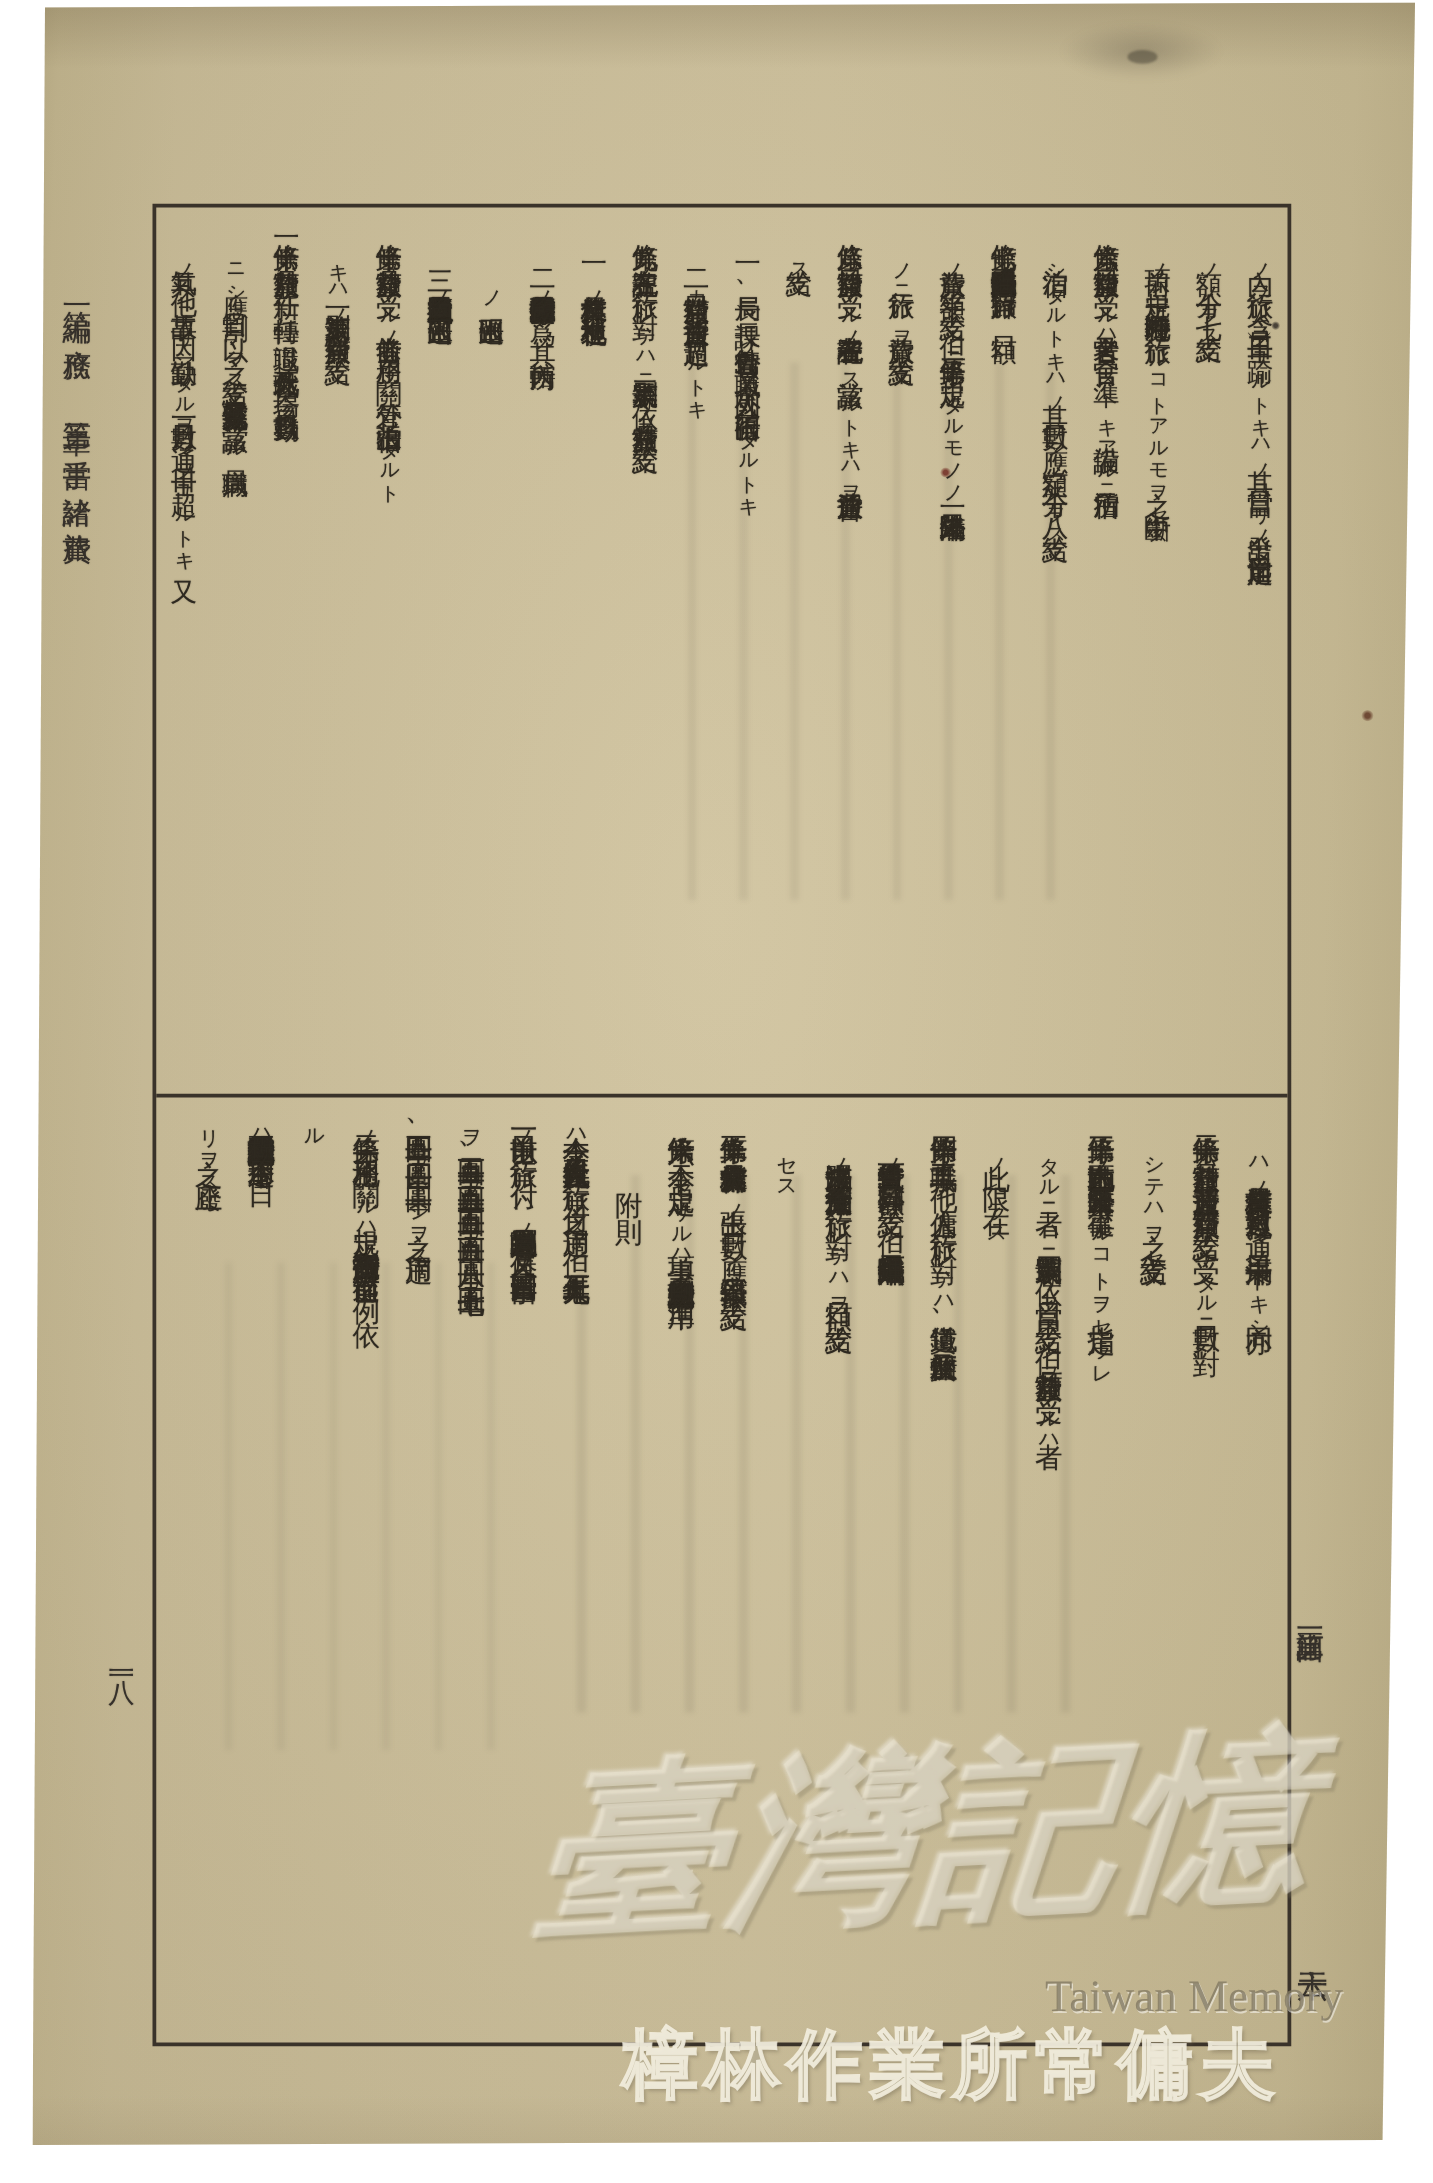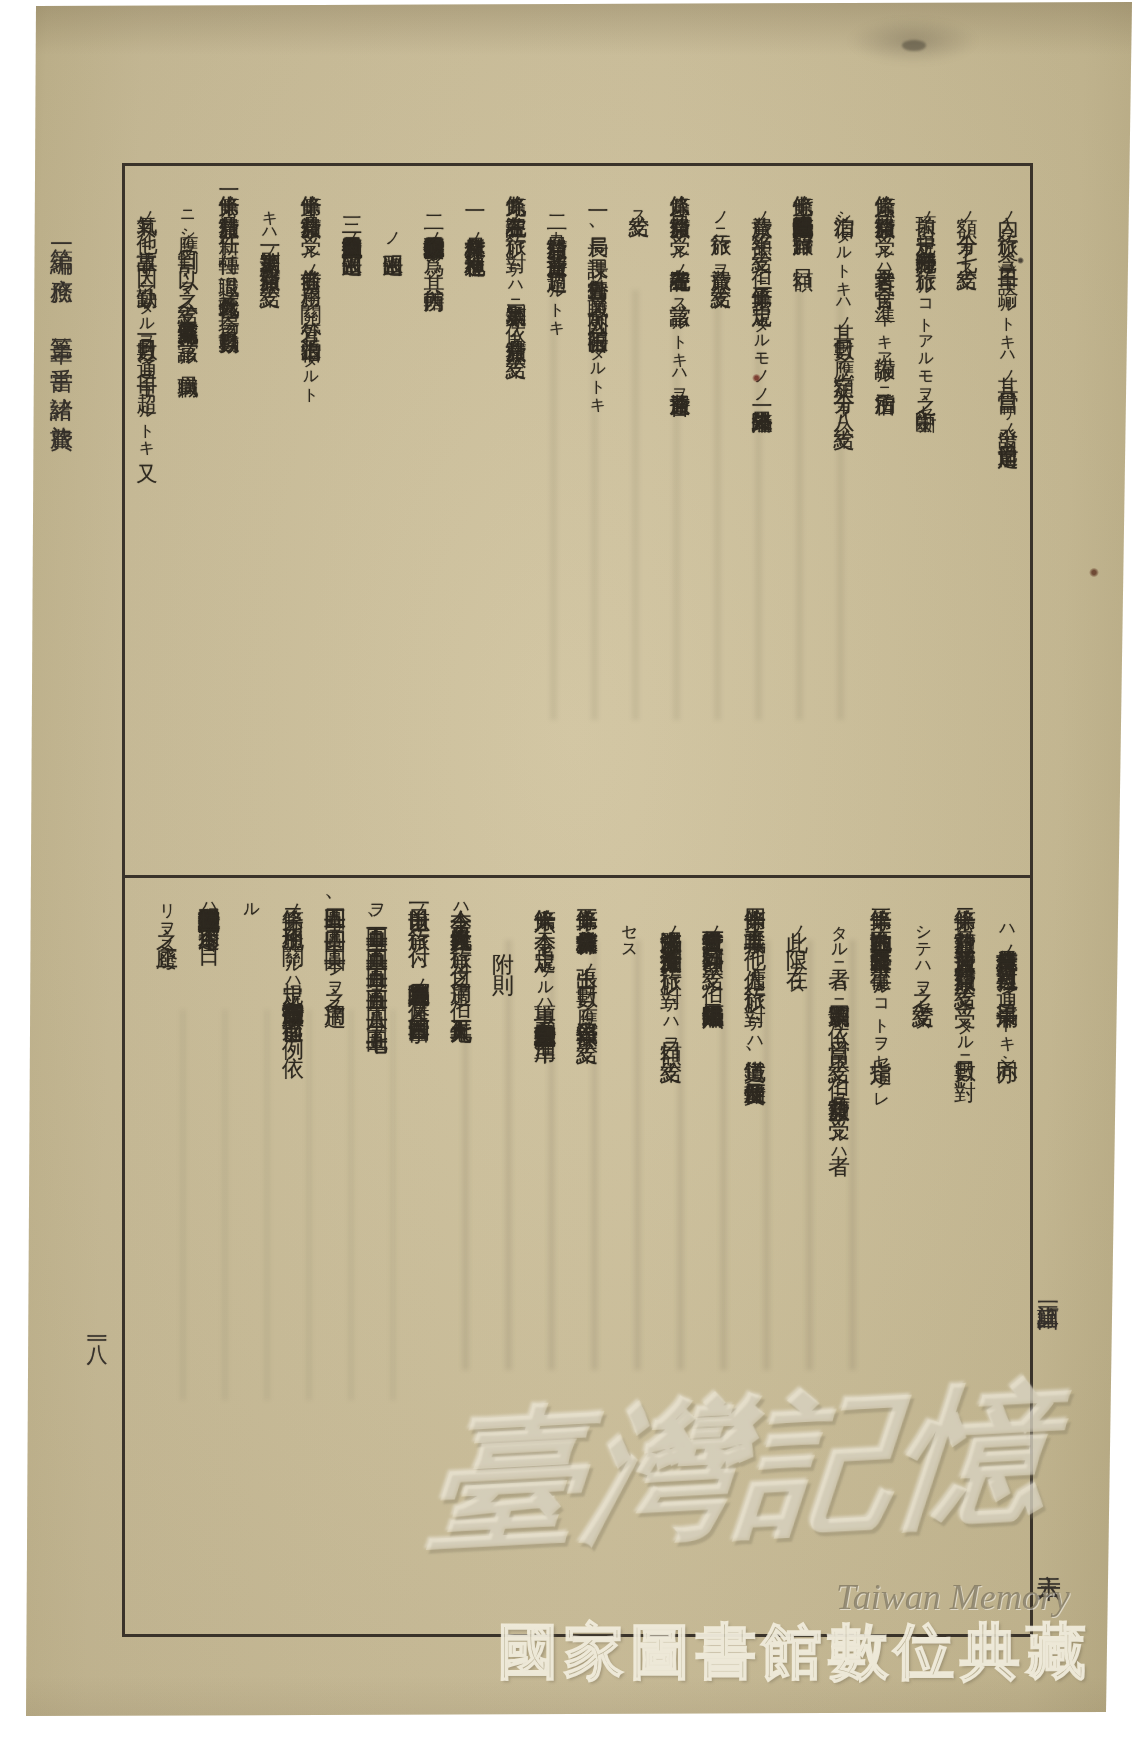--- a/index.html
+++ b/index.html
@@ -63,21 +63,21 @@
   .watermark{position:absolute;inset:0;pointer-events:none;}
   .wm-script{
     position:absolute;left:430px;top:1368px;width:660px;
     font-size:150px;font-style:italic;font-weight:bold;letter-spacing:6px;
     color:rgba(235,229,211,0.50);
     text-shadow:3px 3px 2px rgba(130,120,95,0.35),-2px -2px 3px rgba(255,255,255,0.40);
     transform:rotate(-3deg) skewX(-8deg);filter:blur(0.6px);white-space:nowrap;
   }
   .wm-latin{
     position:absolute;left:836px;top:1576px;
-    font-size:36px;font-style:italic;color:rgba(130,121,99,0.80);
+    font-size:36px;color:rgba(130,121,99,0.80);
     text-shadow:1px 1px 0 rgba(255,255,255,0.50);white-space:nowrap;
   }
   .wm-caption{
     position:absolute;left:498px;top:1612px;
     font-size:60px;font-weight:bold;letter-spacing:6px;
     color:rgba(190,181,155,0.75);
     -webkit-text-stroke:1.5px rgba(250,246,232,0.80);
     text-shadow:2px 2px 3px rgba(110,100,78,0.40);white-space:nowrap;
   }
   .spot{position:absolute;border-radius:50%;}
@@ -159,21 +159,21 @@
     <span>第三章　手當、諸給、旅費</span>
   </div>
 
   <div class="vtext page-number">一八一</div>
   <div class="vtext revision">訂正第一回</div>
   <div class="vtext folio">六十三</div>
 
   <div class="watermark">
     <div class="wm-script">臺灣記憶</div>
     <div class="wm-latin">Taiwan Memory</div>
-    <div class="wm-caption">國家圖書館數位典藏</div>
+    <div class="wm-caption">樟林作業所常傭夫</div>
   </div>
 
   <div class="spot s1"></div>
   <div class="spot s2"></div>
   <div class="spot s3"></div>
   <div class="spot s4"></div>
   <div class="spot s5"></div>
 </div>
 
 </body></html>

